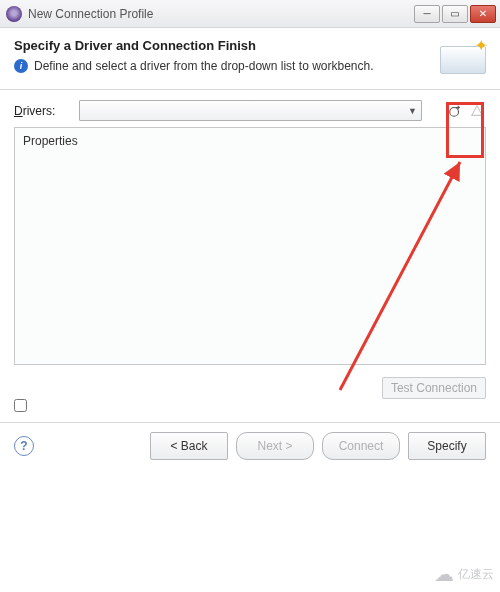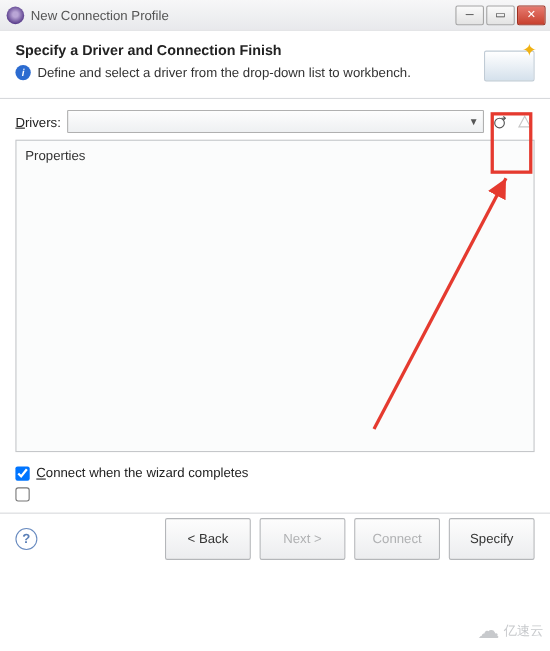--- a/index.html
+++ b/index.html
@@ -18,48 +18,48 @@
 .header h1 { font-size: 13px; font-weight: bold; color: #222; margin-bottom: 6px; }
 .header .desc { display: flex; align-items: center; gap: 6px; color: #333; }
 .header .desc .info-icon { width: 14px; height: 14px; border-radius: 50%; background: #2b6bd0; color: #fff; font-size: 9px; font-weight: bold; display: flex; align-items: center; justify-content: center; font-style: italic; }
 .header .wizard-icon { position: absolute; right: 14px; top: 10px; width: 52px; height: 36px; }
 .header .wizard-icon .base { position: absolute; inset: 8px 0 0 6px; background: linear-gradient(#ffffff,#d5e1ec); border: 1px solid #c0cbd5; border-radius: 2px; }
 .header .wizard-icon .shine { position: absolute; right: -2px; top: -2px; font-size: 16px; color: #f0b214; }
 .header-sep { height: 1px; background: #d7d9dc; margin-top: 8px; }
 
 
 .content { padding: 10px 14px 0 14px; }
-.drivers-row { display: flex; align-items: center; gap: 6px; margin-bottom: 6px; }
+.drivers-row { display: flex; align-items: center; gap: 24px; margin-bottom: 6px; }
 .drivers-row .lbl { color: #222; }
 .drivers-row .lbl u { text-decoration: underline; }
 .drivers-select { flex: 1; height: 21px; border: 1px solid #b0b0b0; background: linear-gradient(#fdfdfd,#eef0f2); border-radius: 1px; position: relative; }
 .drivers-select .arrow { position: absolute; right: 4px; top: 50%; transform: translateY(-50%); font-size: 9px; color: #555; }
 .tool-icons { display: flex; gap: 4px; align-items: center; }
 .toolbtn { width: 18px; height: 18px; display: flex; align-items: center; justify-content: center; color: #444; font-size: 12px; border-radius: 2px; }
 .toolbtn.disabled { color: #bbb; }
 .toolbtn svg { width: 14px; height: 14px; }
 
-.properties-box { height: 284px; border: 1px solid #c5c7ca; background: #fbfcfc; margin-top: 4px; }
+.properties-box { height: 238px; border: 1px solid #c5c7ca; background: #fbfcfc; margin-top: 4px; }
 .properties-box .prop-label { padding: 6px 8px; color: #333; }
 
 
 .checks { margin-top: 12px; }
 .check-row { display: flex; align-items: center; gap: 6px; margin-bottom: 6px; color: #222; }
 .check-row input { width: 13px; height: 13px; }
 .test-row { display: flex; align-items: center; }
 .test-row .spacer { flex: 1; }
 .btn-test { height: 22px; padding: 0 8px; border: 1px solid #c9cbce; background: #f4f5f7; color: #a9aaab; border-radius: 2px; }
 
 
 .footer-sep { height: 1px; background: #d7d9dc; margin: 10px 0 0 0; }
 .footer { height: 46px; display: flex; align-items: center; padding: 0 14px; gap: 8px; }
 .footer .help { width: 20px; height: 20px; border: 1.5px solid #6a8cc0; border-radius: 50%; color: #5a7fb7; display: flex; align-items: center; justify-content: center; font-weight: bold; font-size: 12px; }
 .footer .gap { flex: 1; }
-.btn { min-width: 78px; height: 38px; border: 1px solid #b4b6b9; background: linear-gradient(#fdfdfd,#ecedef); border-radius: 2px; color: #333; padding: 0 10px; }
-.btn.disabled { color: #b0b1b3; }
+.btn { min-width: 78px; height: 28px; border: 1px solid #b4b6b9; background: linear-gradient(#fdfdfd,#ecedef); border-radius: 2px; color: #333; padding: 0 10px; }
+.btn.disabled { color: #b0b1b3; border-radius: 11px; }
 
 
 .annot-box { position: absolute; border: 3px solid #e53a2f; pointer-events: none; }
 .annot-arrow { position: absolute; pointer-events: none; }
 
 
 .watermark { position: absolute; right: 6px; bottom: 6px; color: #c7c9cc; font-size: 14px; display: flex; align-items: center; gap: 4px; }
 .watermark .cloud { font-size: 20px; }
 </style>
 </head>
@@ -110,25 +110,22 @@
       </div>
     </div>
   </div>
 
   <div class="properties-box">
     <div class="prop-label">Properties</div>
   </div>
 
   <div class="checks">
     <div class="test-row">
-      <label class="check-row">
-        <input type="checkbox" checked="" style="">
-        <span><u>C</u><span>onnect when the wizard completes</span></span>
-      </label>
       <div class="spacer"></div>
+      <button class="btn-test" disabled="">Test Connection</button>
     </div>
     <label class="check-row">
       <input type="checkbox" style="">
     </label>
   </div>
 </div>
 
 <div class="footer-sep"></div>
 
 <div class="footer">

